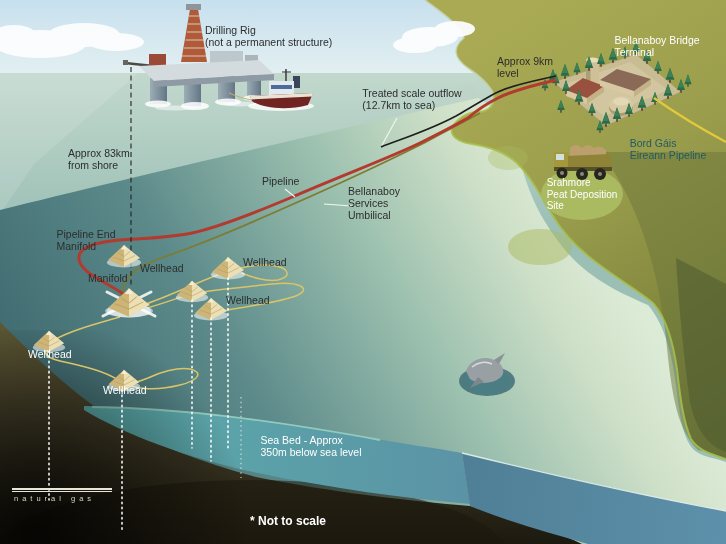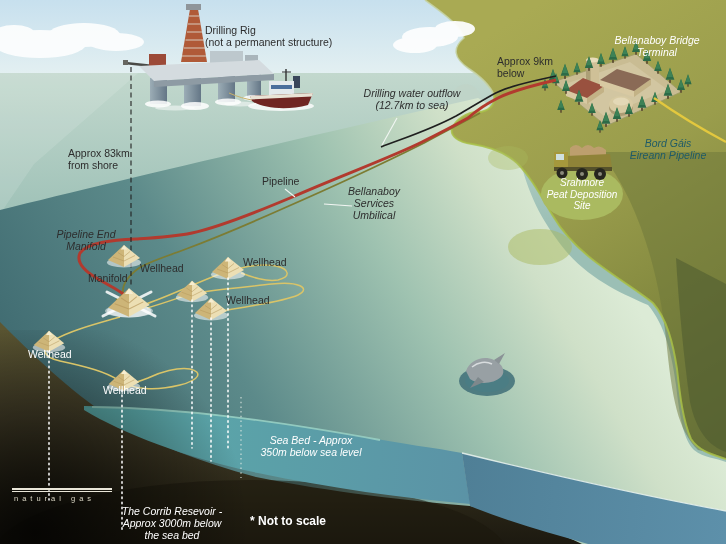--- a/index.html
+++ b/index.html
@@ -2,21 +2,21 @@
 <html><head>
 <meta charset="utf-8">
 <style>
   html,body { margin:0; padding:0; background:#1a1a1a; }
   #stage { position:relative; width:726px; height:544px; overflow:hidden;
            font-family:"Liberation Sans", sans-serif; background:#b9d2c8; }
   #art { position:absolute; left:0; top:0; }
   .lbl { position:absolute; font:10.5px/1.15 "Liberation Sans", sans-serif;
          color:#2d2d2d; white-space:nowrap; }
   .lbl span { display:block; }
-  .lbl.center { transform:translateX(-50%); text-align:center;font-style:italic; }
+  .lbl.center { transform:translateX(-50%); text-align:left; }
   .lbl.white { color:#ffffff; }
   .lbl.teal  { color:#1f5b66; }
   .lbl.bold  { font-weight:bold; font-size:12px; }
   .lbl.small { font-size:10px; }
   .logo { position:absolute; left:12px; top:488px; width:100px; color:#efece1; }
   .logo .rule { height:1px; background:#e9e6d9; }
   .logo .rule.top { height:2px; margin-bottom:1px; }
   .logo .word { font-family:"DejaVu Serif", serif; font-variant:small-caps;
                 font-size:19px; line-height:25px; letter-spacing:2px; padding-left:2px; }
   .logo .word::first-letter { font-size:27px; }
@@ -272,34 +272,34 @@
 
 <div class="lbl" style="left:205px; top:24px;">
   <span>Drilling Rig</span>
   <span>(not a permanent structure)</span>
 </div>
 <div class="lbl" style="left:68px; top:147px;">
   <span>Approx 83km</span>
   <span>from shore</span>
 </div>
 <div class="lbl center" style="left:412px; top:87px;">
-  <span>Drilling water outflow</span>
+  <span>Treated scale outflow</span>
   <span>(12.7km to sea)</span>
 </div>
 <div class="lbl" style="left:262px; top:175px;">
   <span>Pipeline</span>
 </div>
 <div class="lbl center" style="left:374px; top:185px;">
   <span>Bellanaboy</span>
   <span>Services</span>
   <span>Umbilical</span>
 </div>
 <div class="lbl" style="left:497px; top:55px;">
   <span>Approx 9km</span>
-  <span>below</span>
+  <span>level</span>
 </div>
 <div class="lbl center white" style="left:657px; top:34px;">
   <span>Bellanaboy Bridge</span>
   <span>Terminal</span>
 </div>
 <div class="lbl center white small" style="left:582px; top:177px;">
   <span>Srahmore</span>
   <span>Peat Deposition</span>
   <span>Site</span>
 </div>
@@ -326,25 +326,20 @@
 <div class="lbl white" style="left:28px; top:348px;">
   <span>Wellhead</span>
 </div>
 <div class="lbl white" style="left:103px; top:384px;">
   <span>Wellhead</span>
 </div>
 <div class="lbl center white" style="left:311px; top:434px;">
   <span>Sea Bed - Approx</span>
   <span>350m below sea level</span>
 </div>
-<div class="lbl center white" style="left:172px; top:505px;">
-  <span>The Corrib Resevoir -</span>
-  <span>Approx 3000m below</span>
-  <span>the sea bed</span>
-</div>
 <div class="lbl white bold" style="left:250px; top:515px;">
   <span>* Not to scale</span>
 </div>
 
 <div class="logo">
   <div class="rule top"></div>
   <div class="rule"></div>
   <div class="tagline">natural gas</div>
 </div>
 

